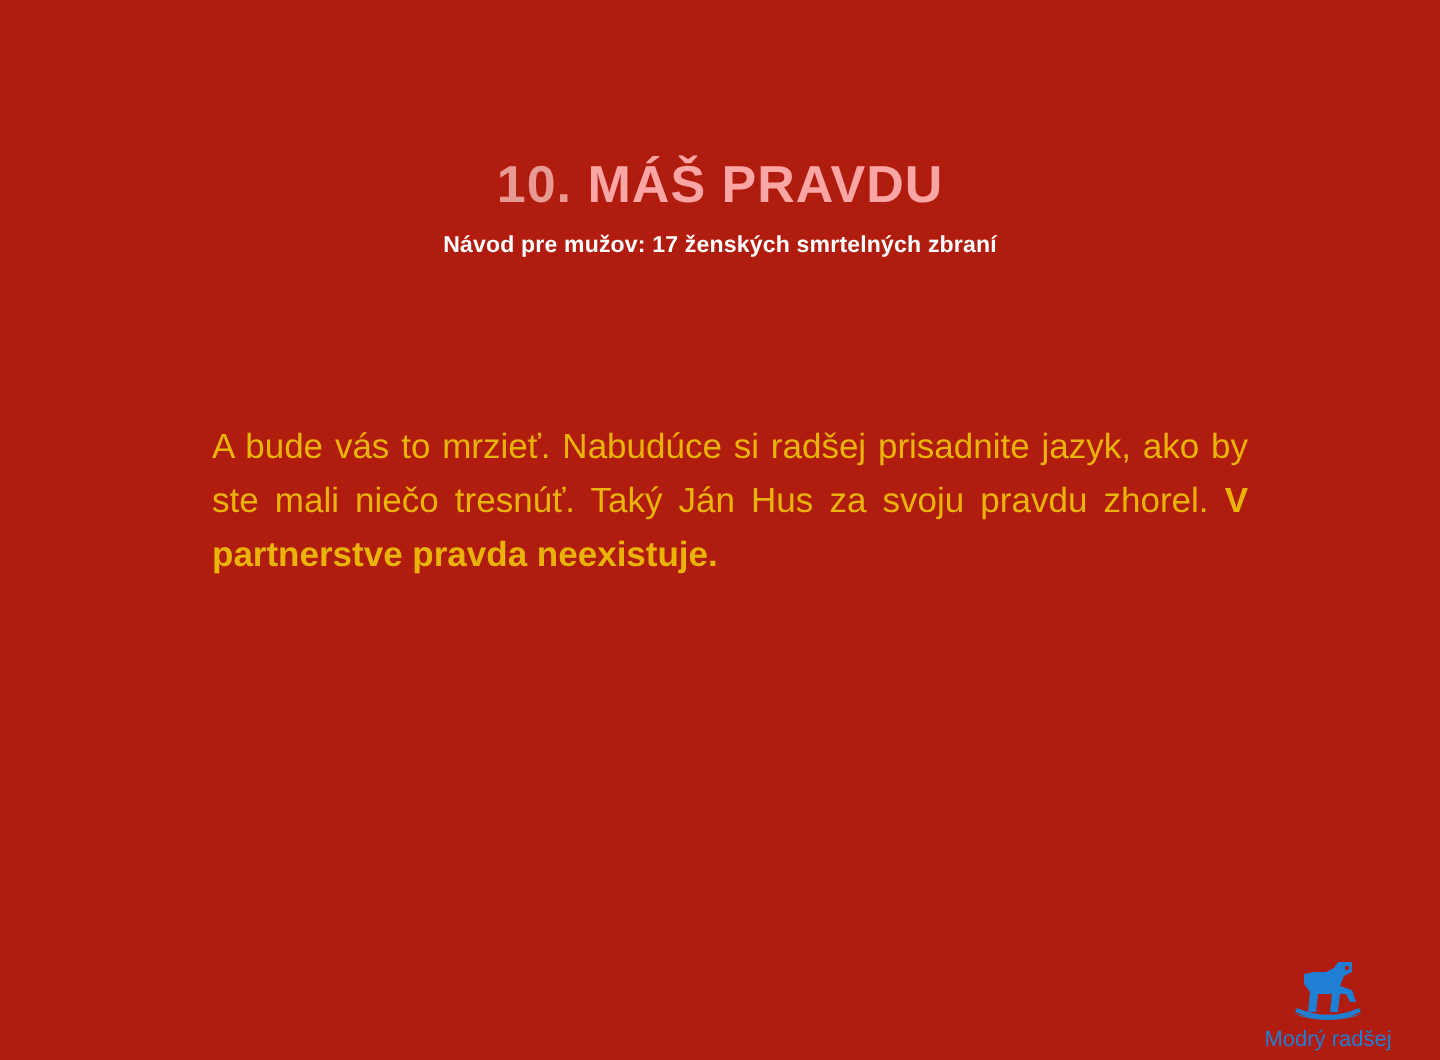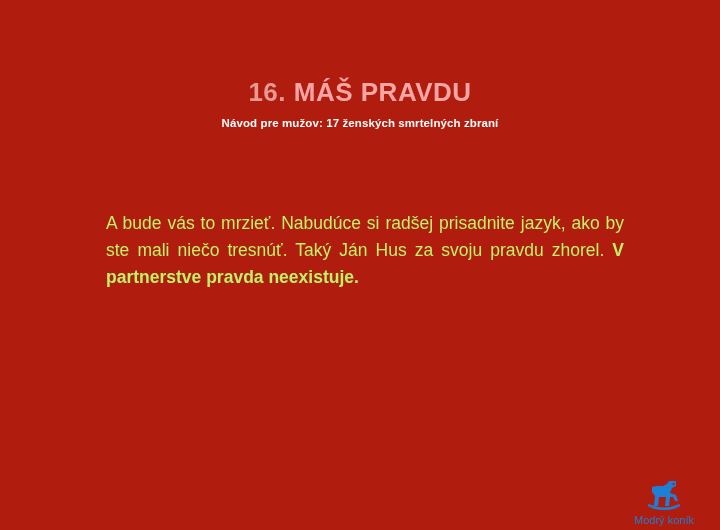--- a/index.html
+++ b/index.html
@@ -46,21 +46,21 @@
     letter-spacing: 0.1px;
   }
   .body-block {
     position: absolute;
     top: 192px;
     left: 106px;
     width: 518px;
     text-align: justify;
   }
   .body-text {
-    color: #bef264;
+    color: #eab308;
     font-size: 17.5px;
     line-height: 1.55;
     font-weight: normal;
   }
   .body-text .emph {
     font-weight: bold;
   }
   .watermark {
     position: absolute;
     right: 8px;
@@ -81,33 +81,33 @@
     font-family: "Liberation Sans", sans-serif;
   }
 </style>
 </head>
 <body>
 
 <div class="slide">
 
   <div class="title-block">
     <div class="title">
-      <span>16.</span>
+      <span>10.</span>
       <span class="title-main">MÁŠ PRAVDU</span>
     </div>
     <div class="subtitle">Návod pre mužov: 17 ženských smrtelných zbraní</div>
   </div>
 
   <div class="body-block">
     <p class="body-text"><span>A bude vás to mrzieť. Nabudúce si radšej prisadnite jazyk, ako by ste mali niečo tresnúť. Taký Ján Hus za svoju pravdu zhorel. </span><span class="emph">V partnerstve pravda neexistuje.</span></p>
   </div>
 
   <div class="watermark">
     <svg class="watermark-icon" viewBox="0 0 42 34" aria-hidden="true">
       <path fill="#1e7fd4" d="M26 2 L33 2 L33 7 L29 9 L27 14 L33 16 L35 22 L32 22 L30 18 L27 18 L26 27 L22 27 L23 18 L16 18 L15 27 L11 27 L12 17 L9 13 L9 8 L14 7 L20 7 L24 5 Z"></path>
       <circle fill="#b01c0e" cx="30.5" cy="5" r="1.1"></circle>
       <path fill="#1e7fd4" d="M4 28 Q21 34 38 28 Q21 31.5 4 28 Z"></path>
       <path fill="none" stroke="#1e7fd4" stroke-width="2.2" d="M5 26 Q21 33 37 26"></path>
     </svg>
-    <span class="watermark-label">Modrý koník</span>
+    <span class="watermark-label">Modrý radšej</span>
   </div>
 
 </div>
 
 </body></html>

